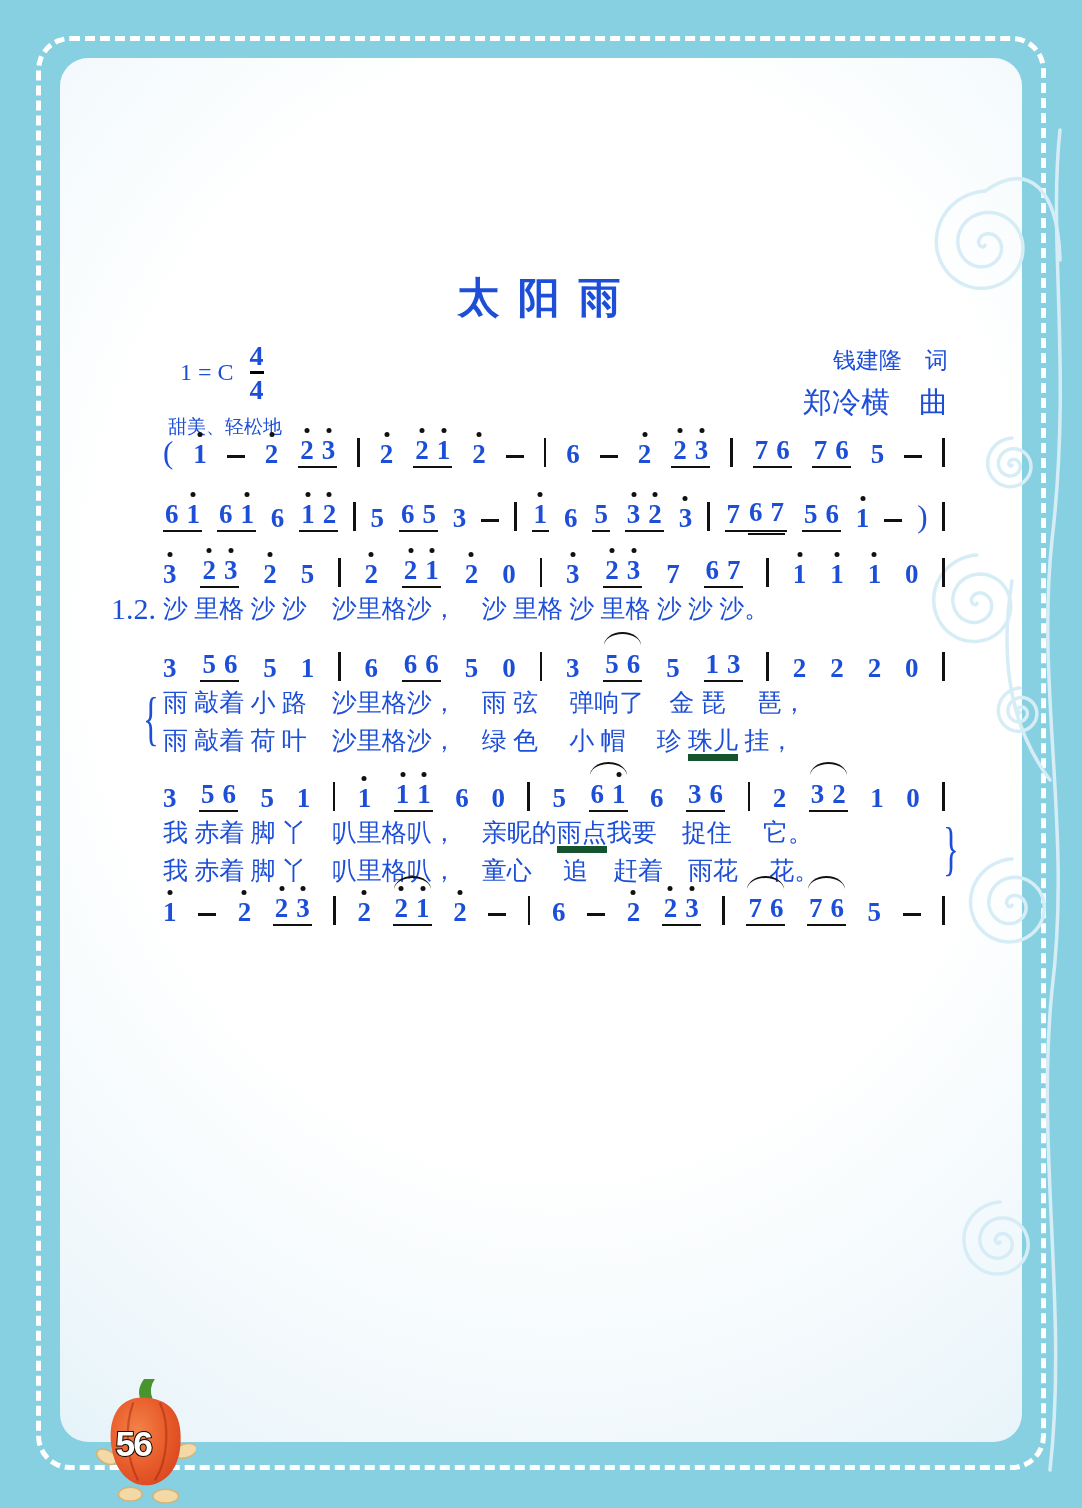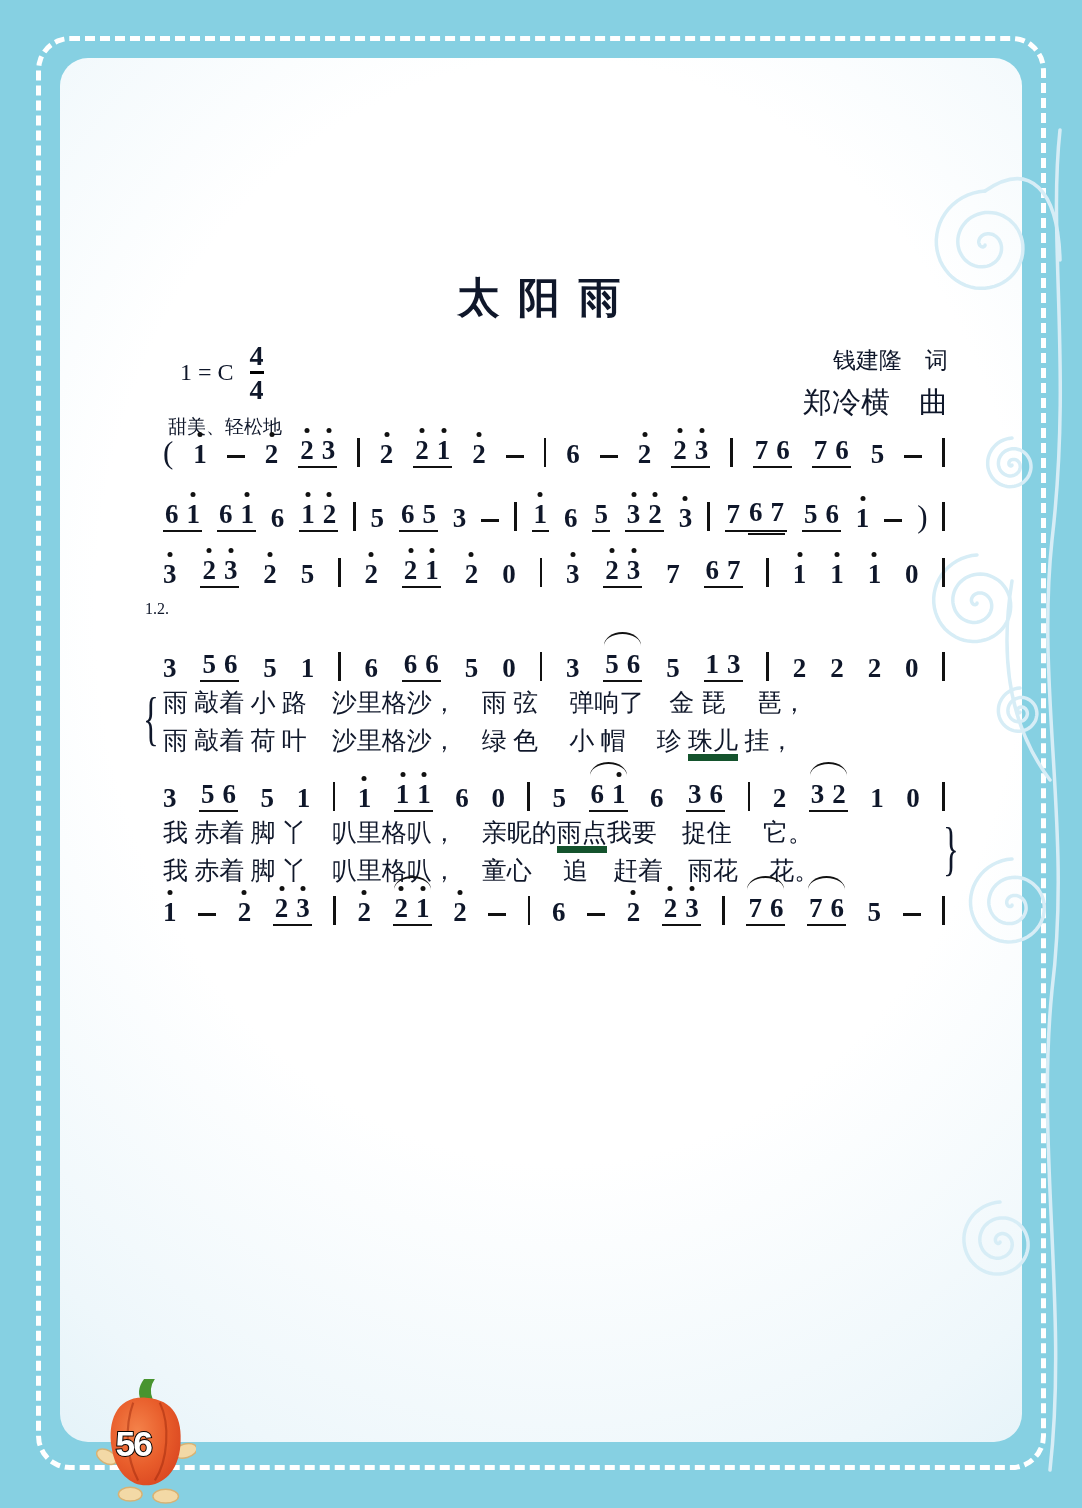--- a/index.html
+++ b/index.html
@@ -2,21 +2,21 @@
 <html><head>
 <meta charset="utf-8">
 <style>
   html,body{margin:0;padding:0;}
   body{width:1082px;height:1508px;position:relative;overflow:hidden;
        background:#86d0e2;font-family:"Liberation Serif","DejaVu Serif",serif;}
   .dashed-frame{position:absolute;top:36px;left:36px;right:36px;bottom:38px;
        border:5px dashed #ffffff;border-radius:34px;}
   .panel{position:absolute;top:58px;left:60px;right:60px;bottom:66px;border-radius:28px;
        background:radial-gradient(ellipse 115% 95% at 52% 40%, #ffffff 42%, #eef7fb 68%, #cfe9f3 100%);}
-  .content{position:absolute;inset:0;color:#0f172a;}
+  .content{position:absolute;inset:0;color:#1d4ed8;}
 
   
   .title{position:absolute;top:270px;left:0;width:100%;text-align:center;
        font-size:42px;font-weight:700;letter-spacing:4px;}
   .keysig{position:absolute;left:180px;top:341px;font-size:24px;display:flex;align-items:center;}
   .frac{display:inline-block;margin-left:16px;text-align:center;font-weight:700;
         font-size:28px;line-height:1.05;}
   .frac-bar{display:block;height:2.5px;background:#000;margin:1px 0;width:100%;}
   .tempo{position:absolute;left:168px;top:384px;font-size:19px;margin-top:30px;}
   .credit-lyricist{position:absolute;right:134px;top:345px;font-size:23px;text-align:left;}
@@ -37,21 +37,21 @@
   .g.u2::after{content:"";position:absolute;left:0;right:0;bottom:-7px;border-bottom:2.5px solid #111;}
   .g.slur::before{content:"";position:absolute;left:1px;right:1px;top:-19px;height:12px;
        border-top:2.5px solid #111;border-radius:50% 50% 0 0/100% 100% 0 0;}
   .bar{width:2.5px;height:29px;background:#111;margin-bottom:1px;}
   .dash{width:18px;height:3.5px;background:#111;margin-bottom:10px;}
   .paren{font-size:31px;font-weight:400;line-height:1;}
 
   
   .lyric-row{position:relative;font-size:25px;height:34px;line-height:34px;white-space:pre;margin-top:4px;}
   .lyr-u{border-bottom:7px solid #14532d;}
-  .verse-prefix{position:absolute;left:-52px;font-size:16px;margin-left:34px;}
+  .verse-prefix{position:absolute;left:-52px;font-size:30px;}
   .brace-left{position:absolute;left:-20px;top:40px;font-size:60px;line-height:72px;
        transform:scaleX(.55);transform-origin:left center;font-weight:400;}
   .brace-right{position:absolute;right:-14px;top:40px;font-size:60px;line-height:72px;
        transform:scaleX(.55);transform-origin:right center;font-weight:400;}
 
   .swirls{position:absolute;left:900px;top:120px;width:182px;height:1360px;pointer-events:none;}
   .pepper{position:absolute;left:96px;top:1378px;width:100px;height:128px;}
 </style>
 </head>
 <body>
@@ -210,21 +210,21 @@
             <span class="nt">6</span>
             <span class="nt">7</span>
           </span>
           <span class="bar"></span>
           <span class="nt hi">1</span>
           <span class="nt hi">1</span>
           <span class="nt hi">1</span>
           <span class="nt">0</span>
           <span class="bar"></span>
         </div>
-        <div class="lyric-row"><span class="verse-prefix">1.2.</span></div>
+        <div class="lyric-row"><span class="verse-prefix">1.2.</span><span>沙 里格 沙 沙　沙里格沙，　沙 里格 沙 里格 沙 沙 沙。</span></div>
       </div>
       <div class="score-block B3">
         <div class="note-row">
           <span class="nt">3</span>
           <span class="g u">
             <span class="nt">5</span>
             <span class="nt">6</span>
           </span>
           <span class="nt">5</span>
           <span class="nt">1</span>

